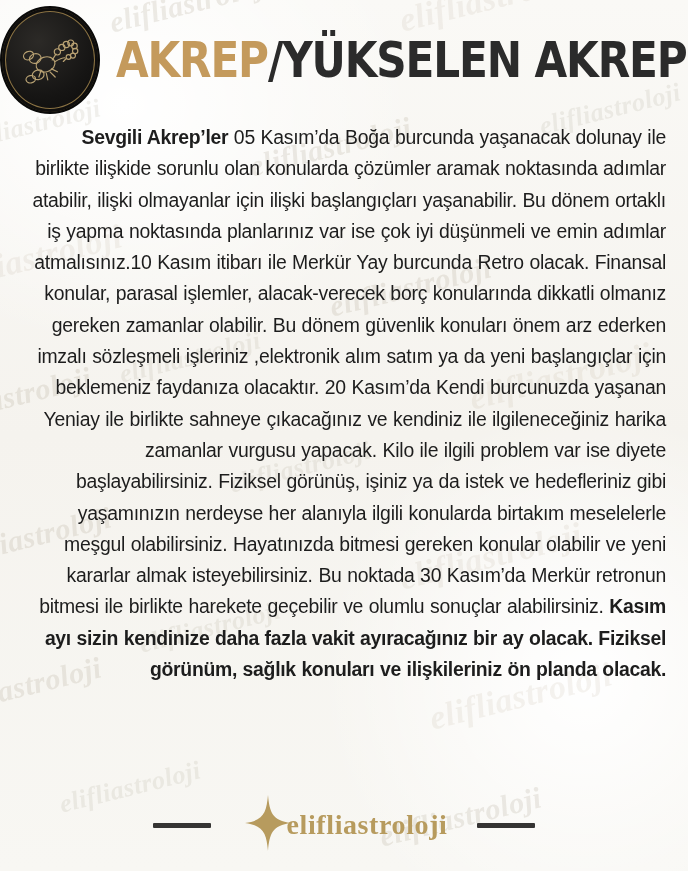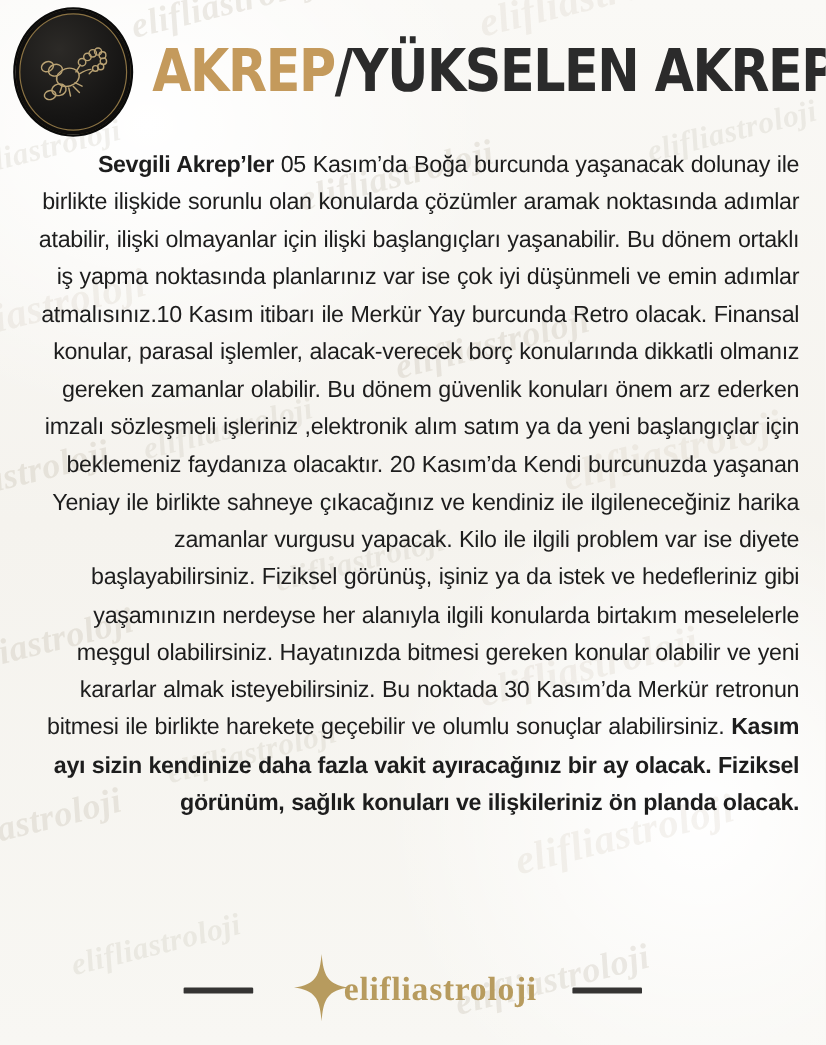--- a/index.html
+++ b/index.html
@@ -49,21 +49,20 @@
   
   .header {
     position: absolute;
     top: 0; left: 0; right: 0;
     height: 120px;
     z-index: 3;
     display: flex;
     align-items: center;
     padding: 0 0;
     box-sizing: border-box;
-    margin-left: 11px;
   }
   .medallion {
     width: 96px;
     height: 104px;
     border-radius: 50%;
     background: radial-gradient(circle at 38% 32%, #2c2a27 0%, #161514 60%, #0c0b0a 100%);
     border: 2px solid #0a0a09;
     box-shadow: inset 0 0 0 3px #0f0e0d, inset 0 0 0 4px #8a7243;
     display: flex;
     align-items: center;

